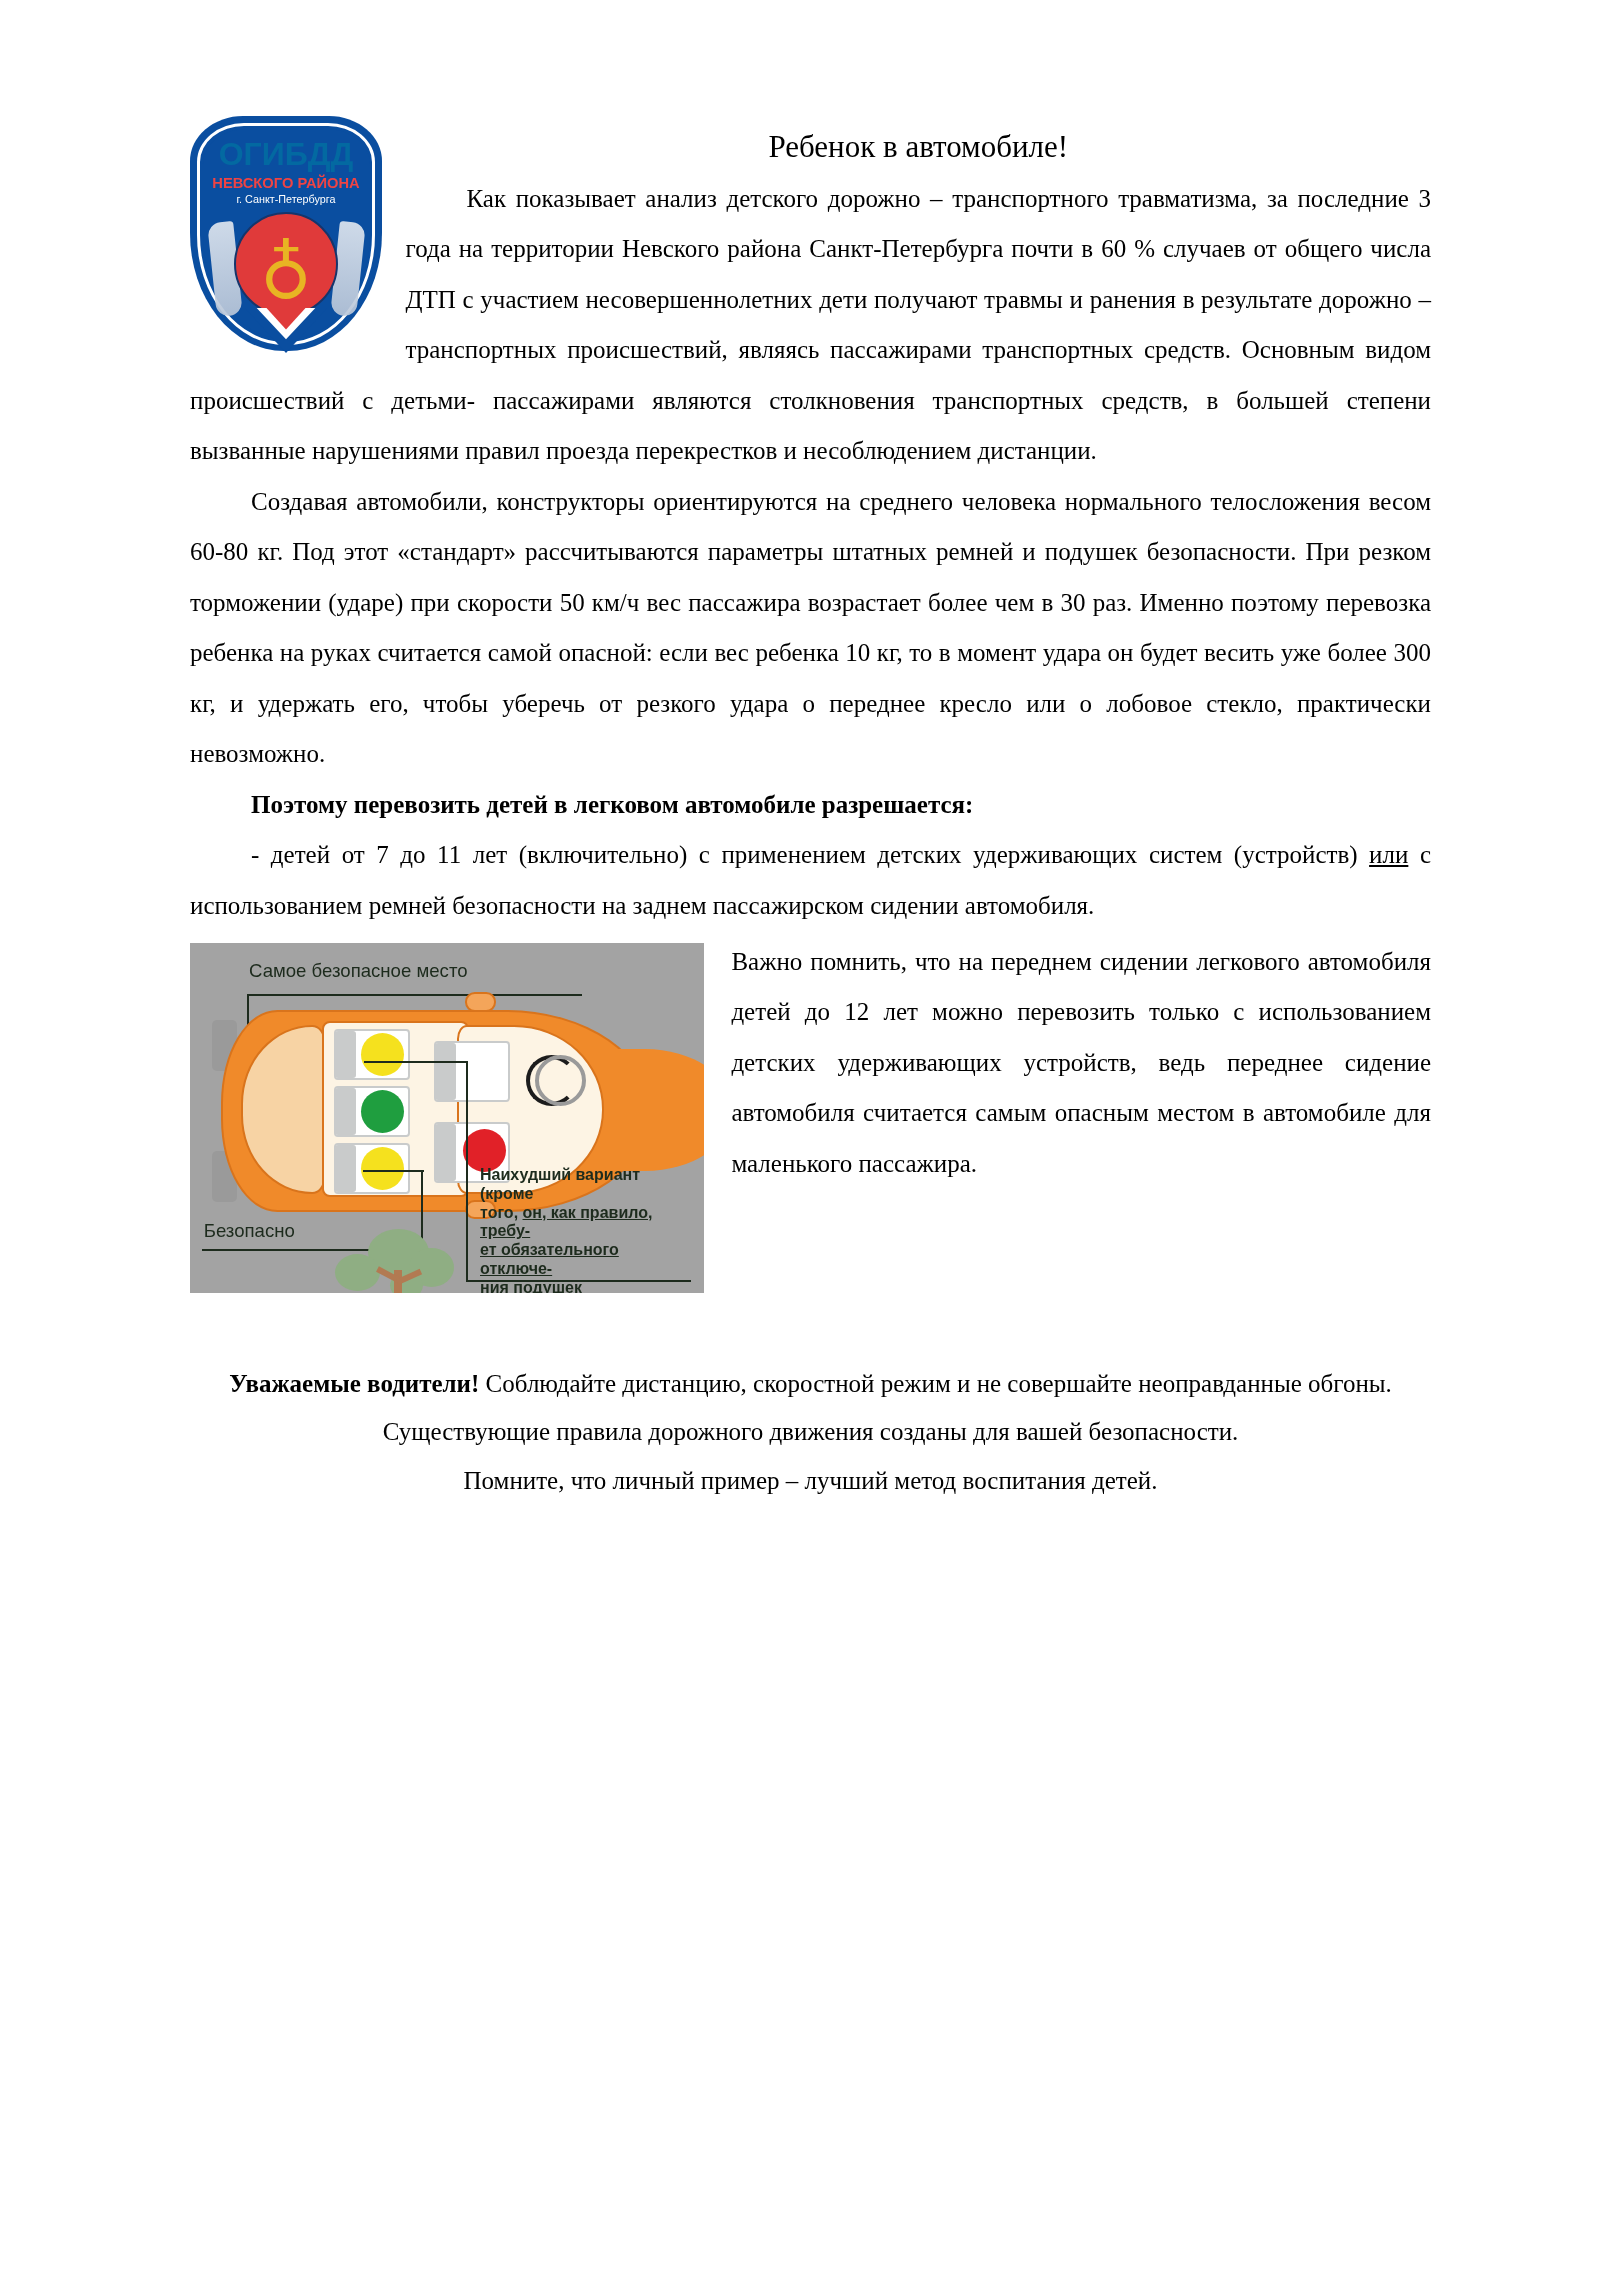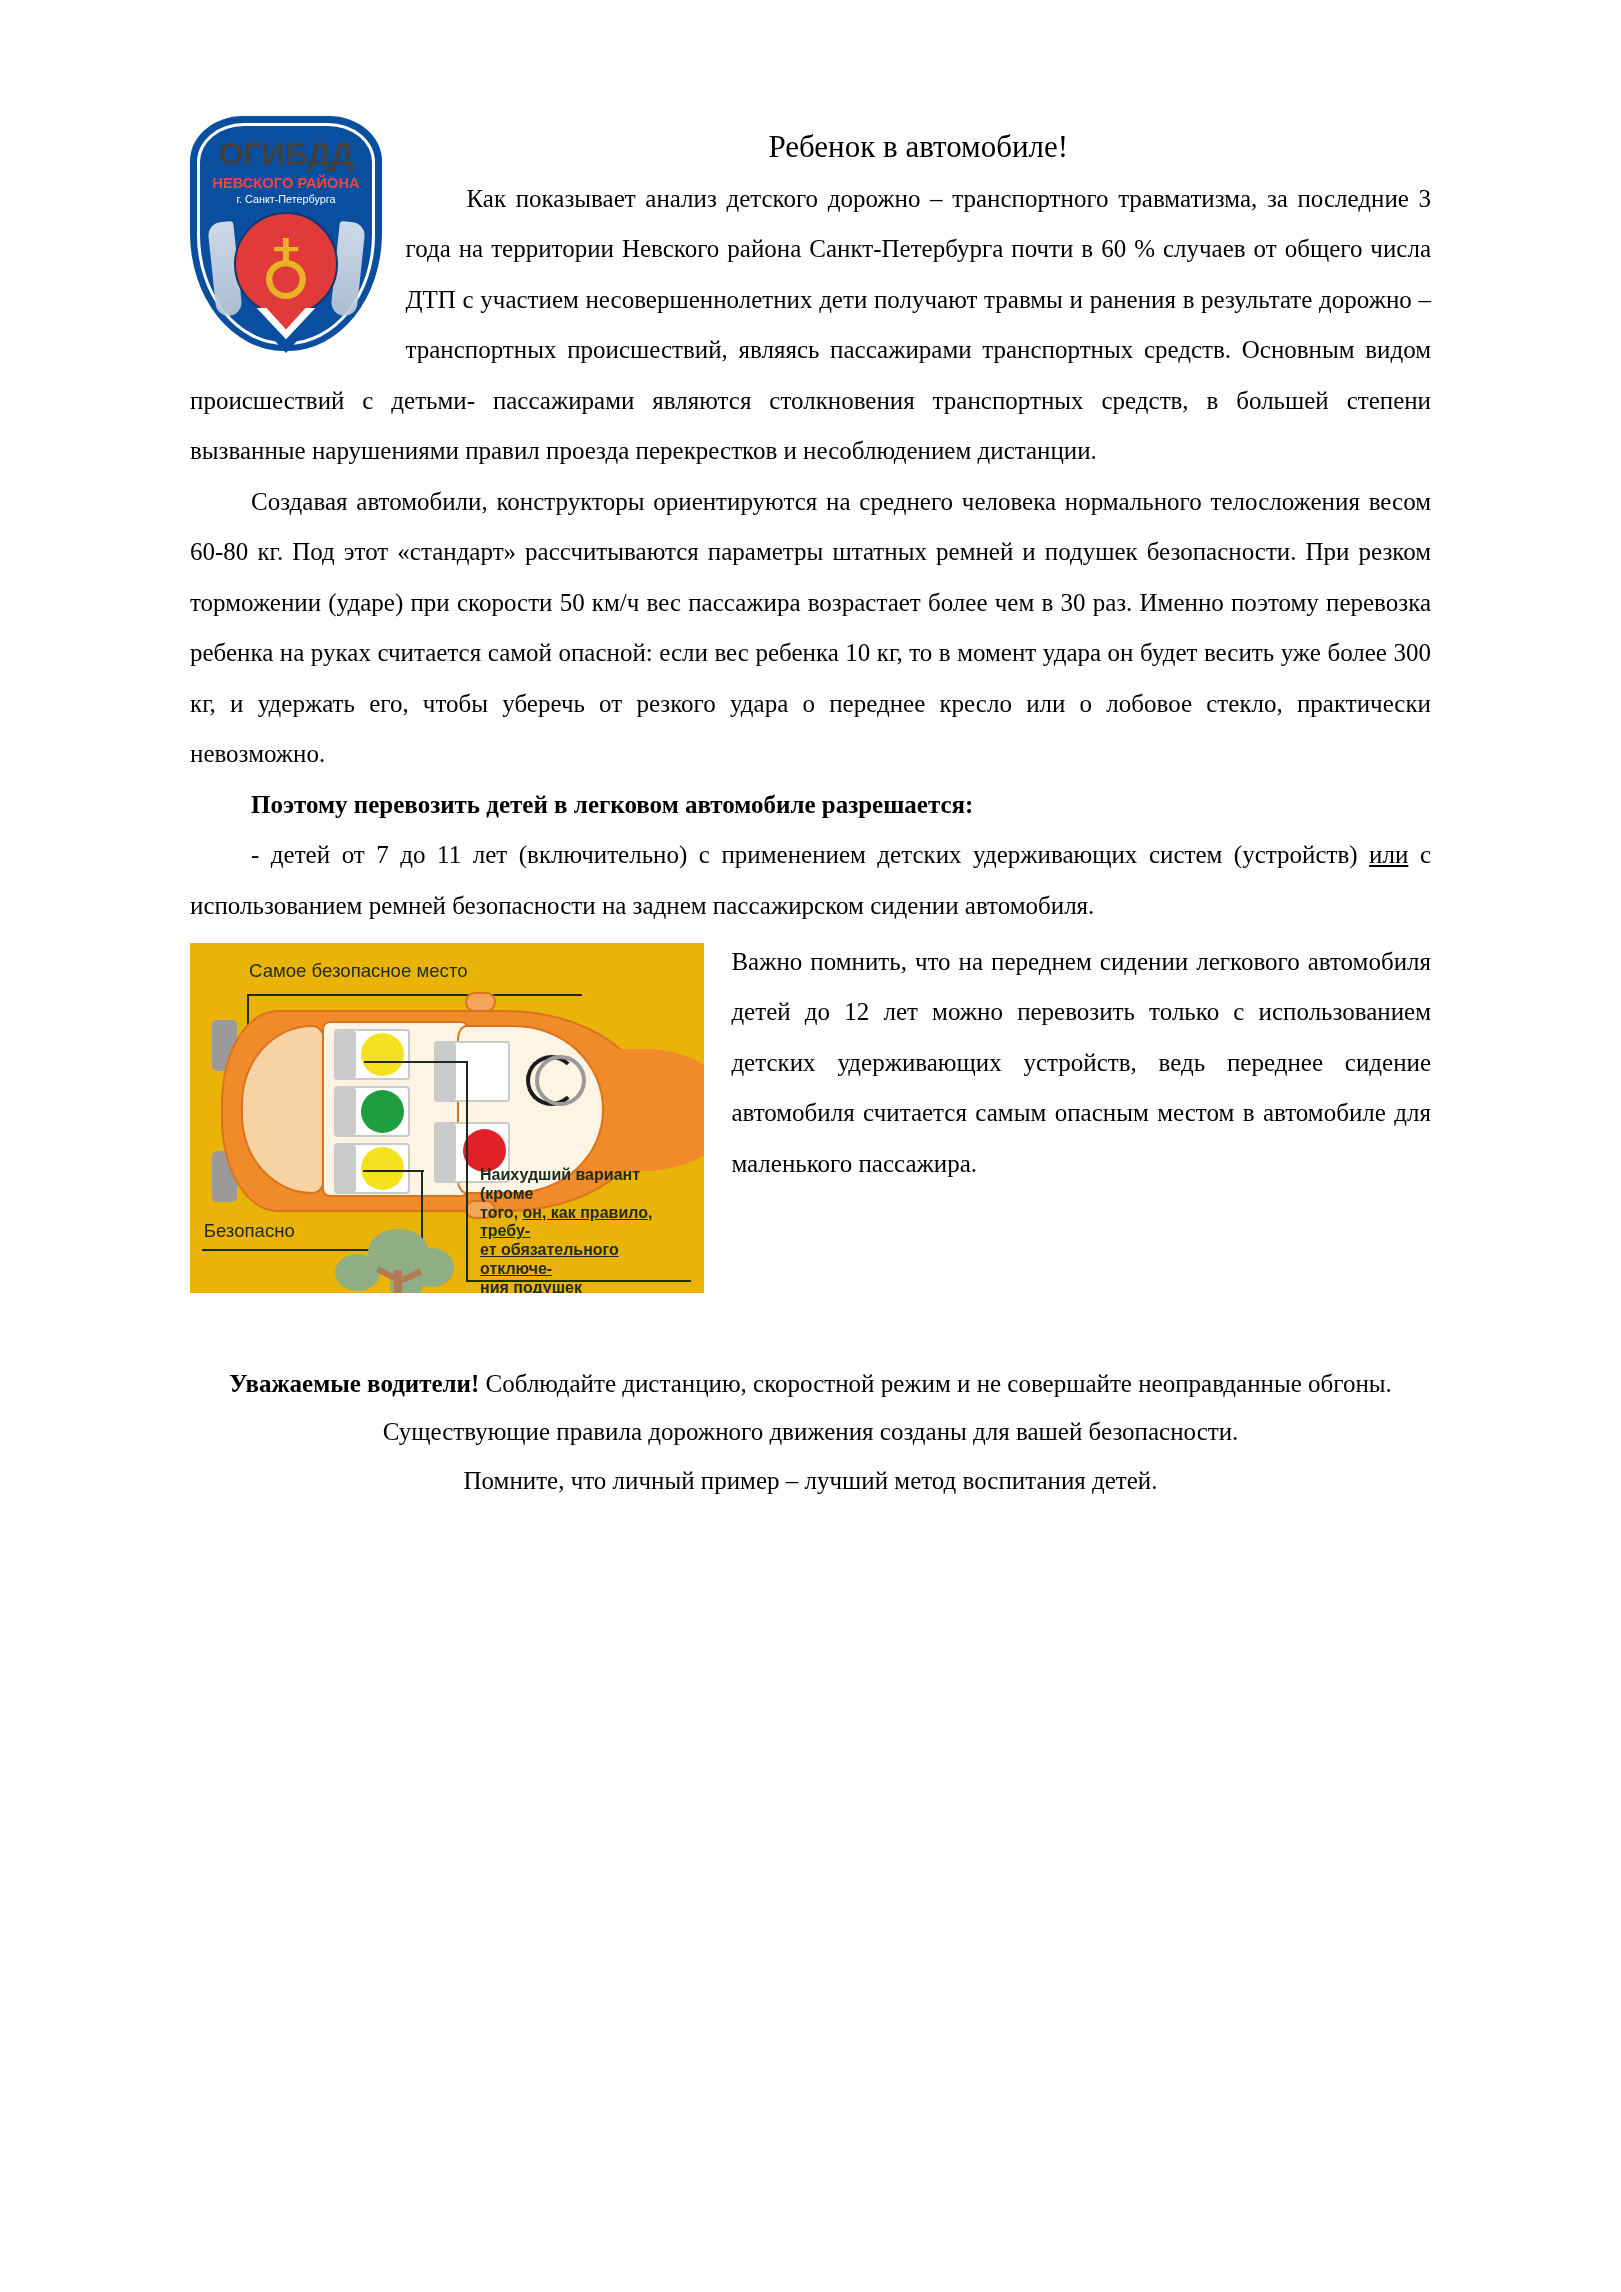--- a/index.html
+++ b/index.html
@@ -60,21 +60,21 @@
     left: 12.7px; top: 12.7px;
     width: 167px; height: 210px;
     background: #0a4ea0;
     border-radius: 43px 43px 84px 84px / 35px 35px 104px 104px;
     box-sizing: border-box;
   }
   .shield-text-1 {
     position: absolute;
     left: 0; right: 0; top: 21.6px;
     text-align: center;
-    color: #404040;
+    color: #0369a1;
     font-family: "Liberation Sans", sans-serif;
     font-weight: bold;
     font-size: 32px;
     letter-spacing: 0px;
     line-height: 1;
   }
   .shield-text-2 {
     position: absolute;
     left: 0; right: 0; top: 60px;
     text-align: center;
@@ -156,21 +156,21 @@
   
   .figwrap {
     margin-top: 5.9px;
     display: block;
   }
   .figure {
     float: left;
     width: 514px;
     height: 350px;
     margin: 5.9px 27.4px 9.8px 0;
-    background: #eab308;
+    background: #a3a3a3;
     position: relative;
     overflow: hidden;
     font-family: "Liberation Sans", sans-serif;
   }
 
   
   .car {
     position: absolute;
     left: 21.6px; top: 61px;
     width: 476px; height: 214px;

